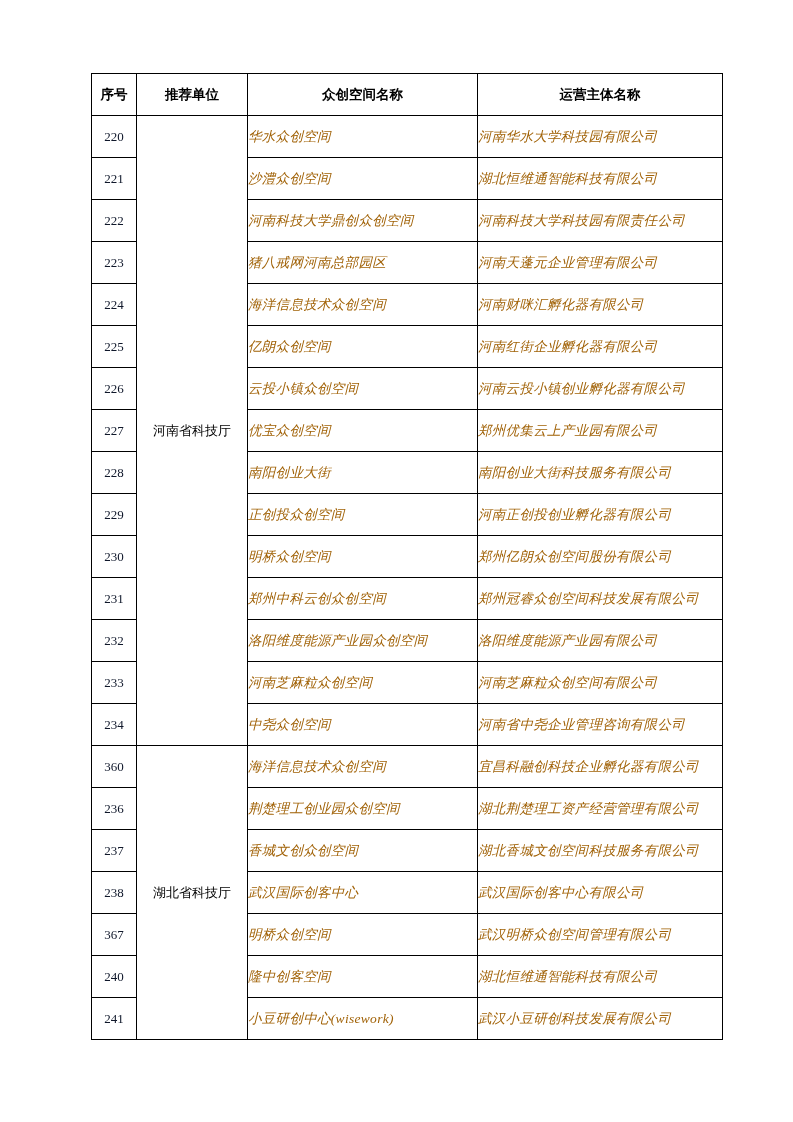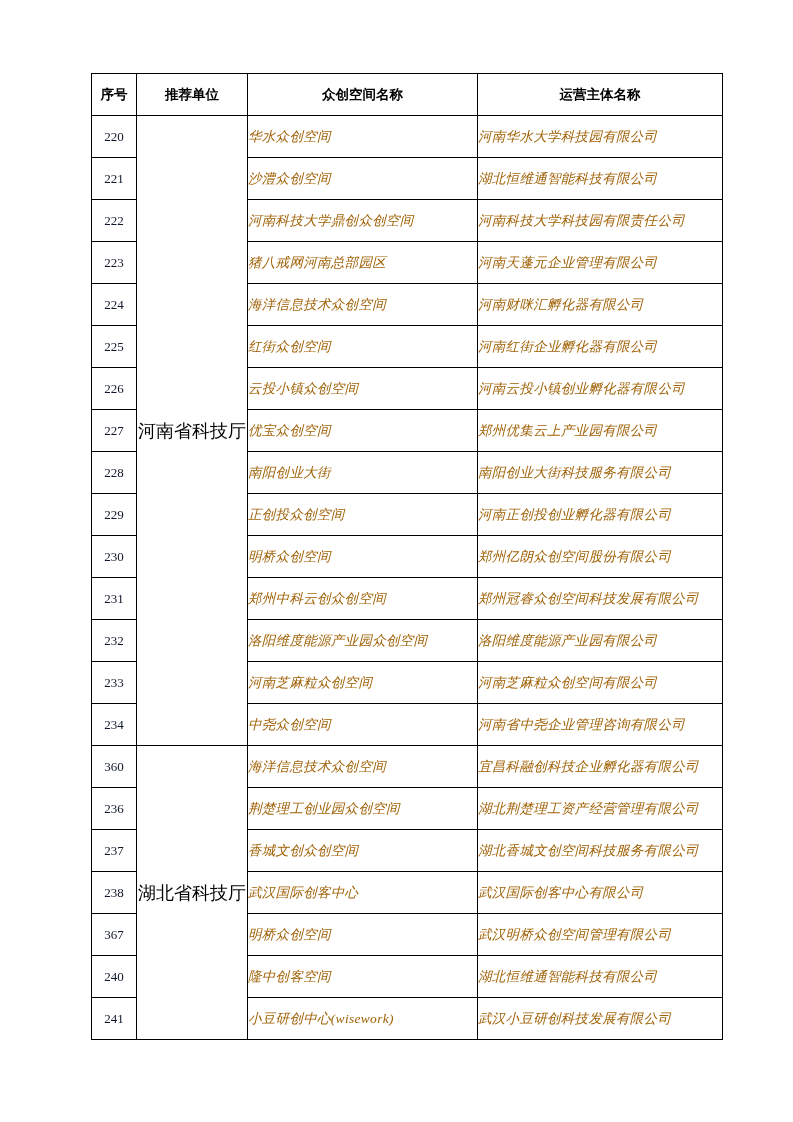--- a/index.html
+++ b/index.html
@@ -40,21 +40,21 @@
     vertical-align:middle;
   }
   td.num{
     font-size:13px;
     color:#0f172a;
     text-align:center;
     vertical-align:middle;
     font-family:"Liberation Serif","DejaVu Serif",serif;
   }
   td.unit{
-    font-size:18px;
+    font-size:13px;
     color:#000;
     text-align:center;
     vertical-align:middle;
   }
   td.name, td.operator{
     font-size:13.5px;
     color:#a16207;
     text-align:left;
     vertical-align:middle;
     padding-left:7px;
@@ -103,21 +103,21 @@
           <td class="name">猪八戒网河南总部园区</td>
           <td class="operator">河南天蓬元企业管理有限公司</td>
         </tr>
         <tr>
           <td class="num">224</td>
           <td class="name">海洋信息技术众创空间</td>
           <td class="operator">河南财咪汇孵化器有限公司</td>
         </tr>
         <tr>
           <td class="num">225</td>
-          <td class="name">红街众创空间</td>
+          <td class="name">亿朗众创空间</td>
           <td class="operator">河南红街企业孵化器有限公司</td>
         </tr>
         <tr>
           <td class="num">226</td>
           <td class="name">云投小镇众创空间</td>
           <td class="operator">河南云投小镇创业孵化器有限公司</td>
         </tr>
         <tr>
           <td class="num">227</td>
           <td class="name">优宝众创空间</td>

